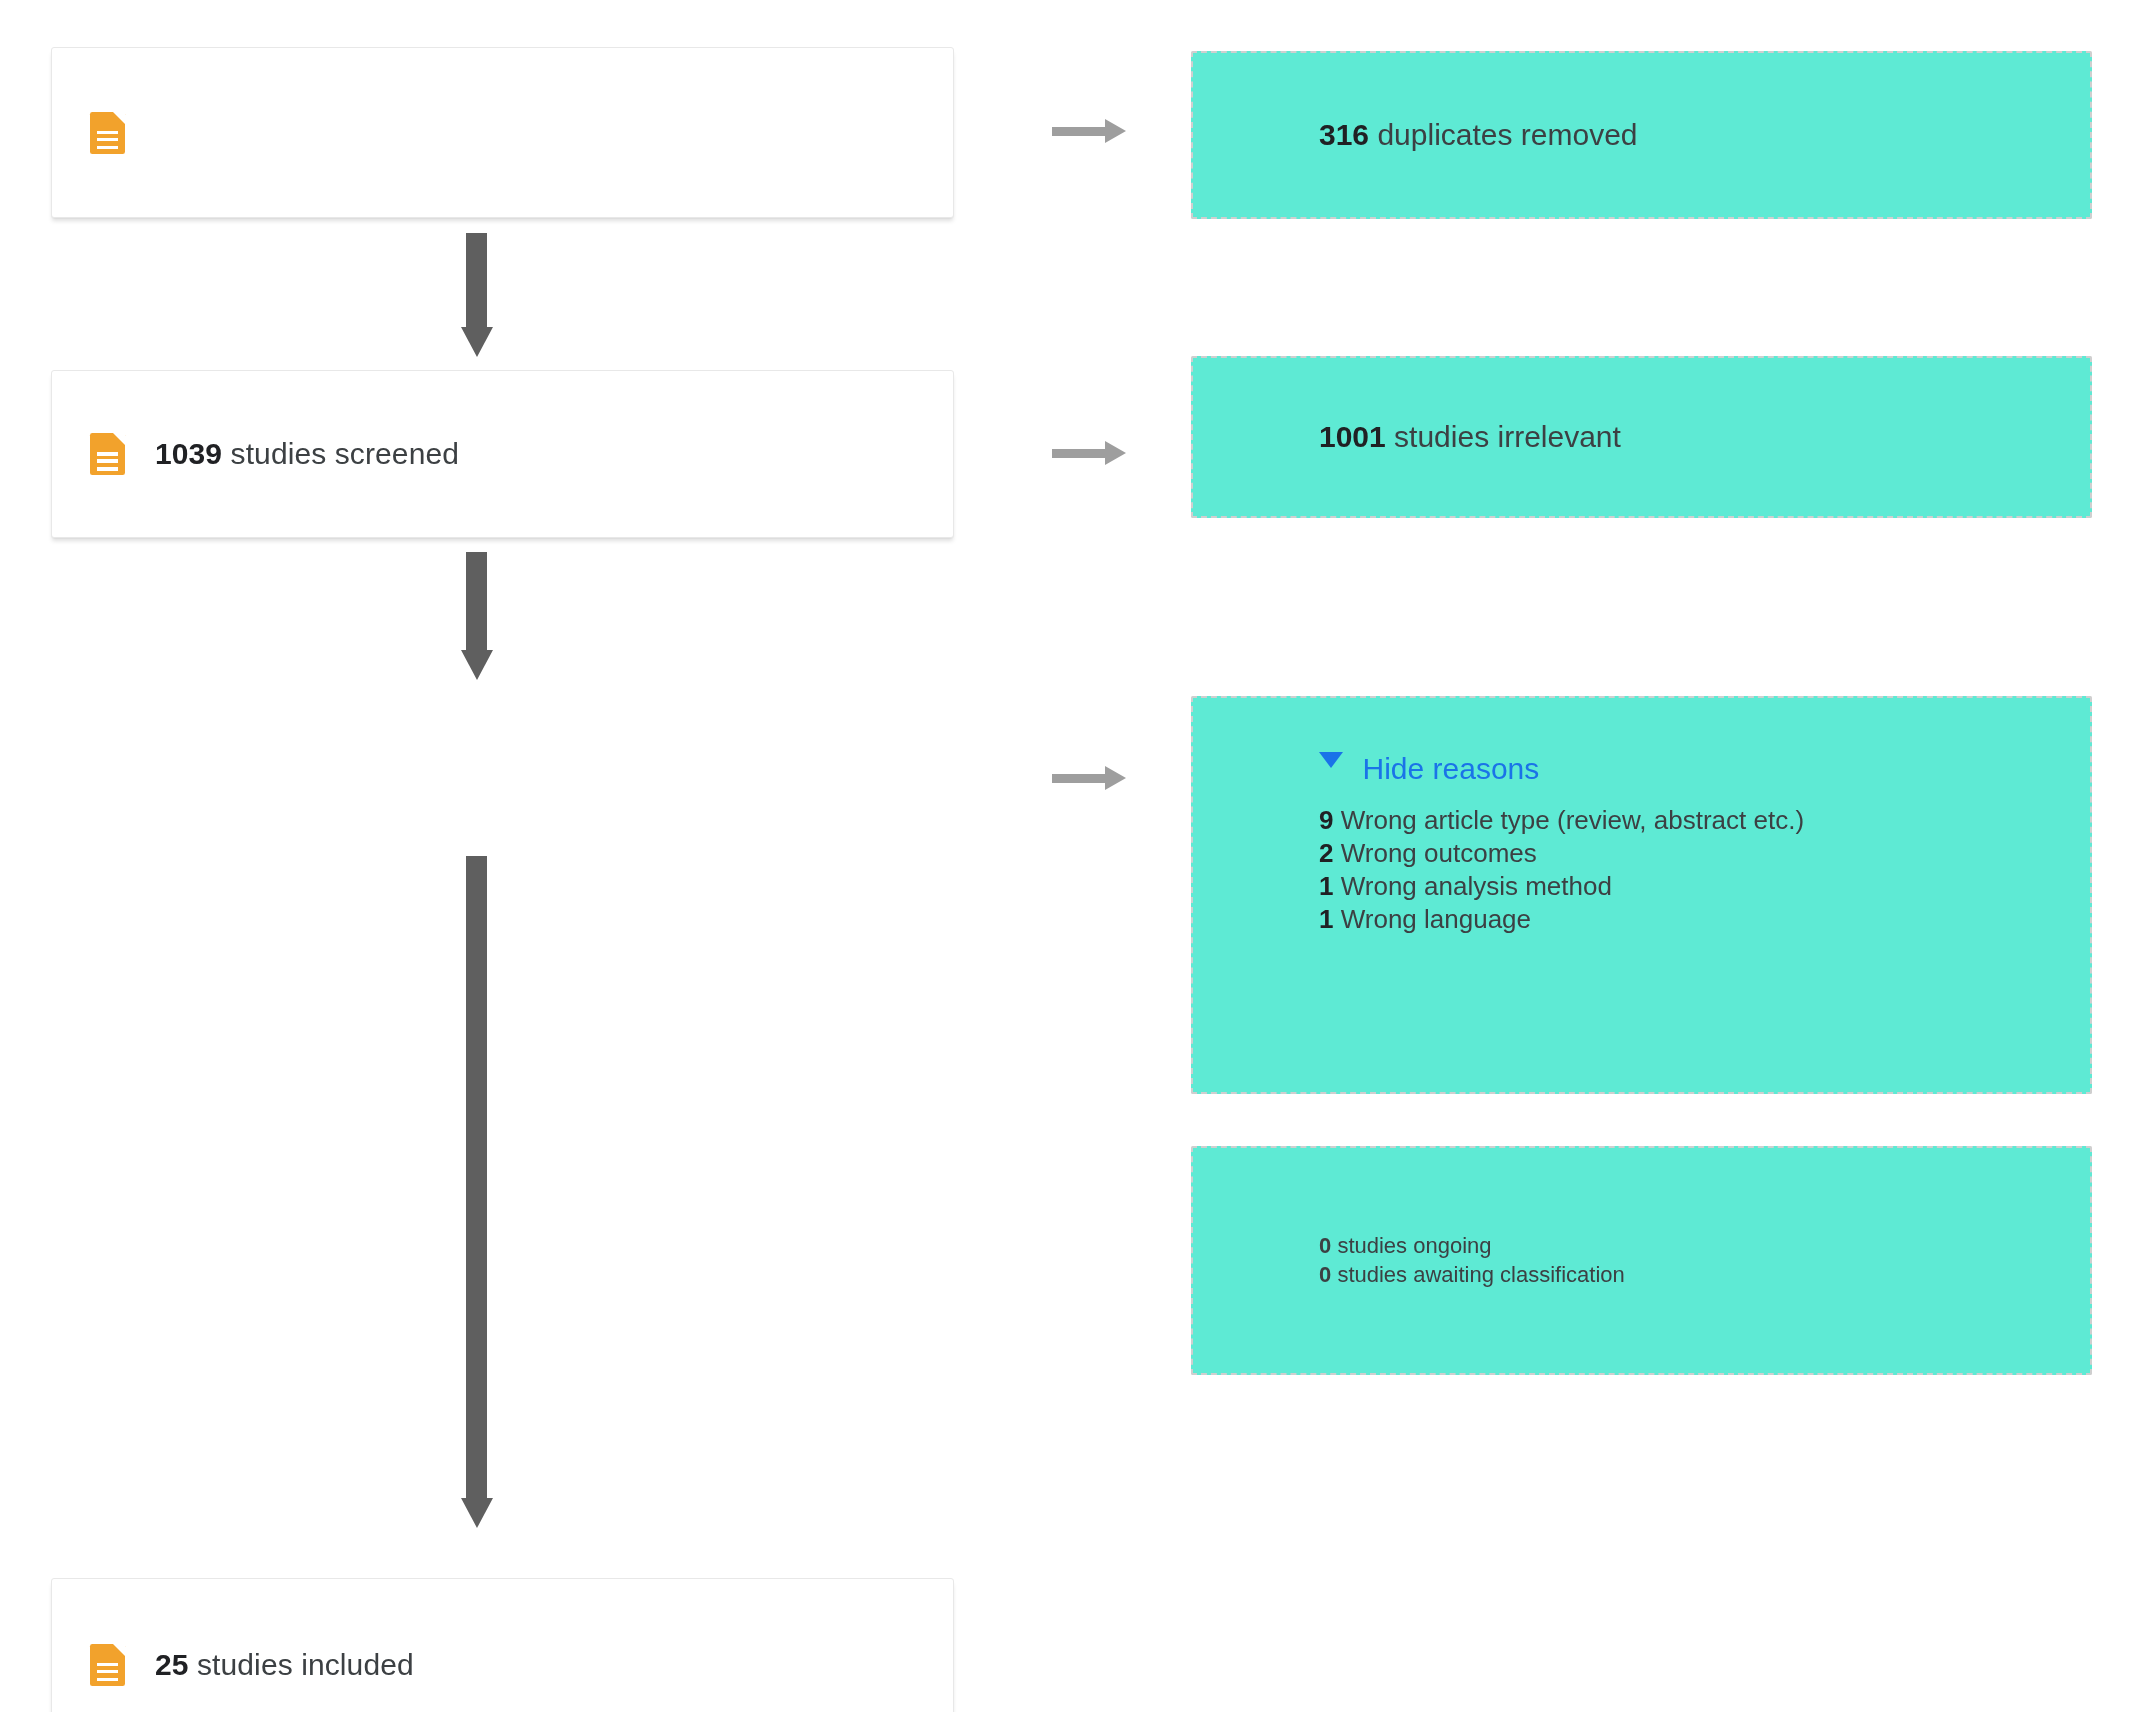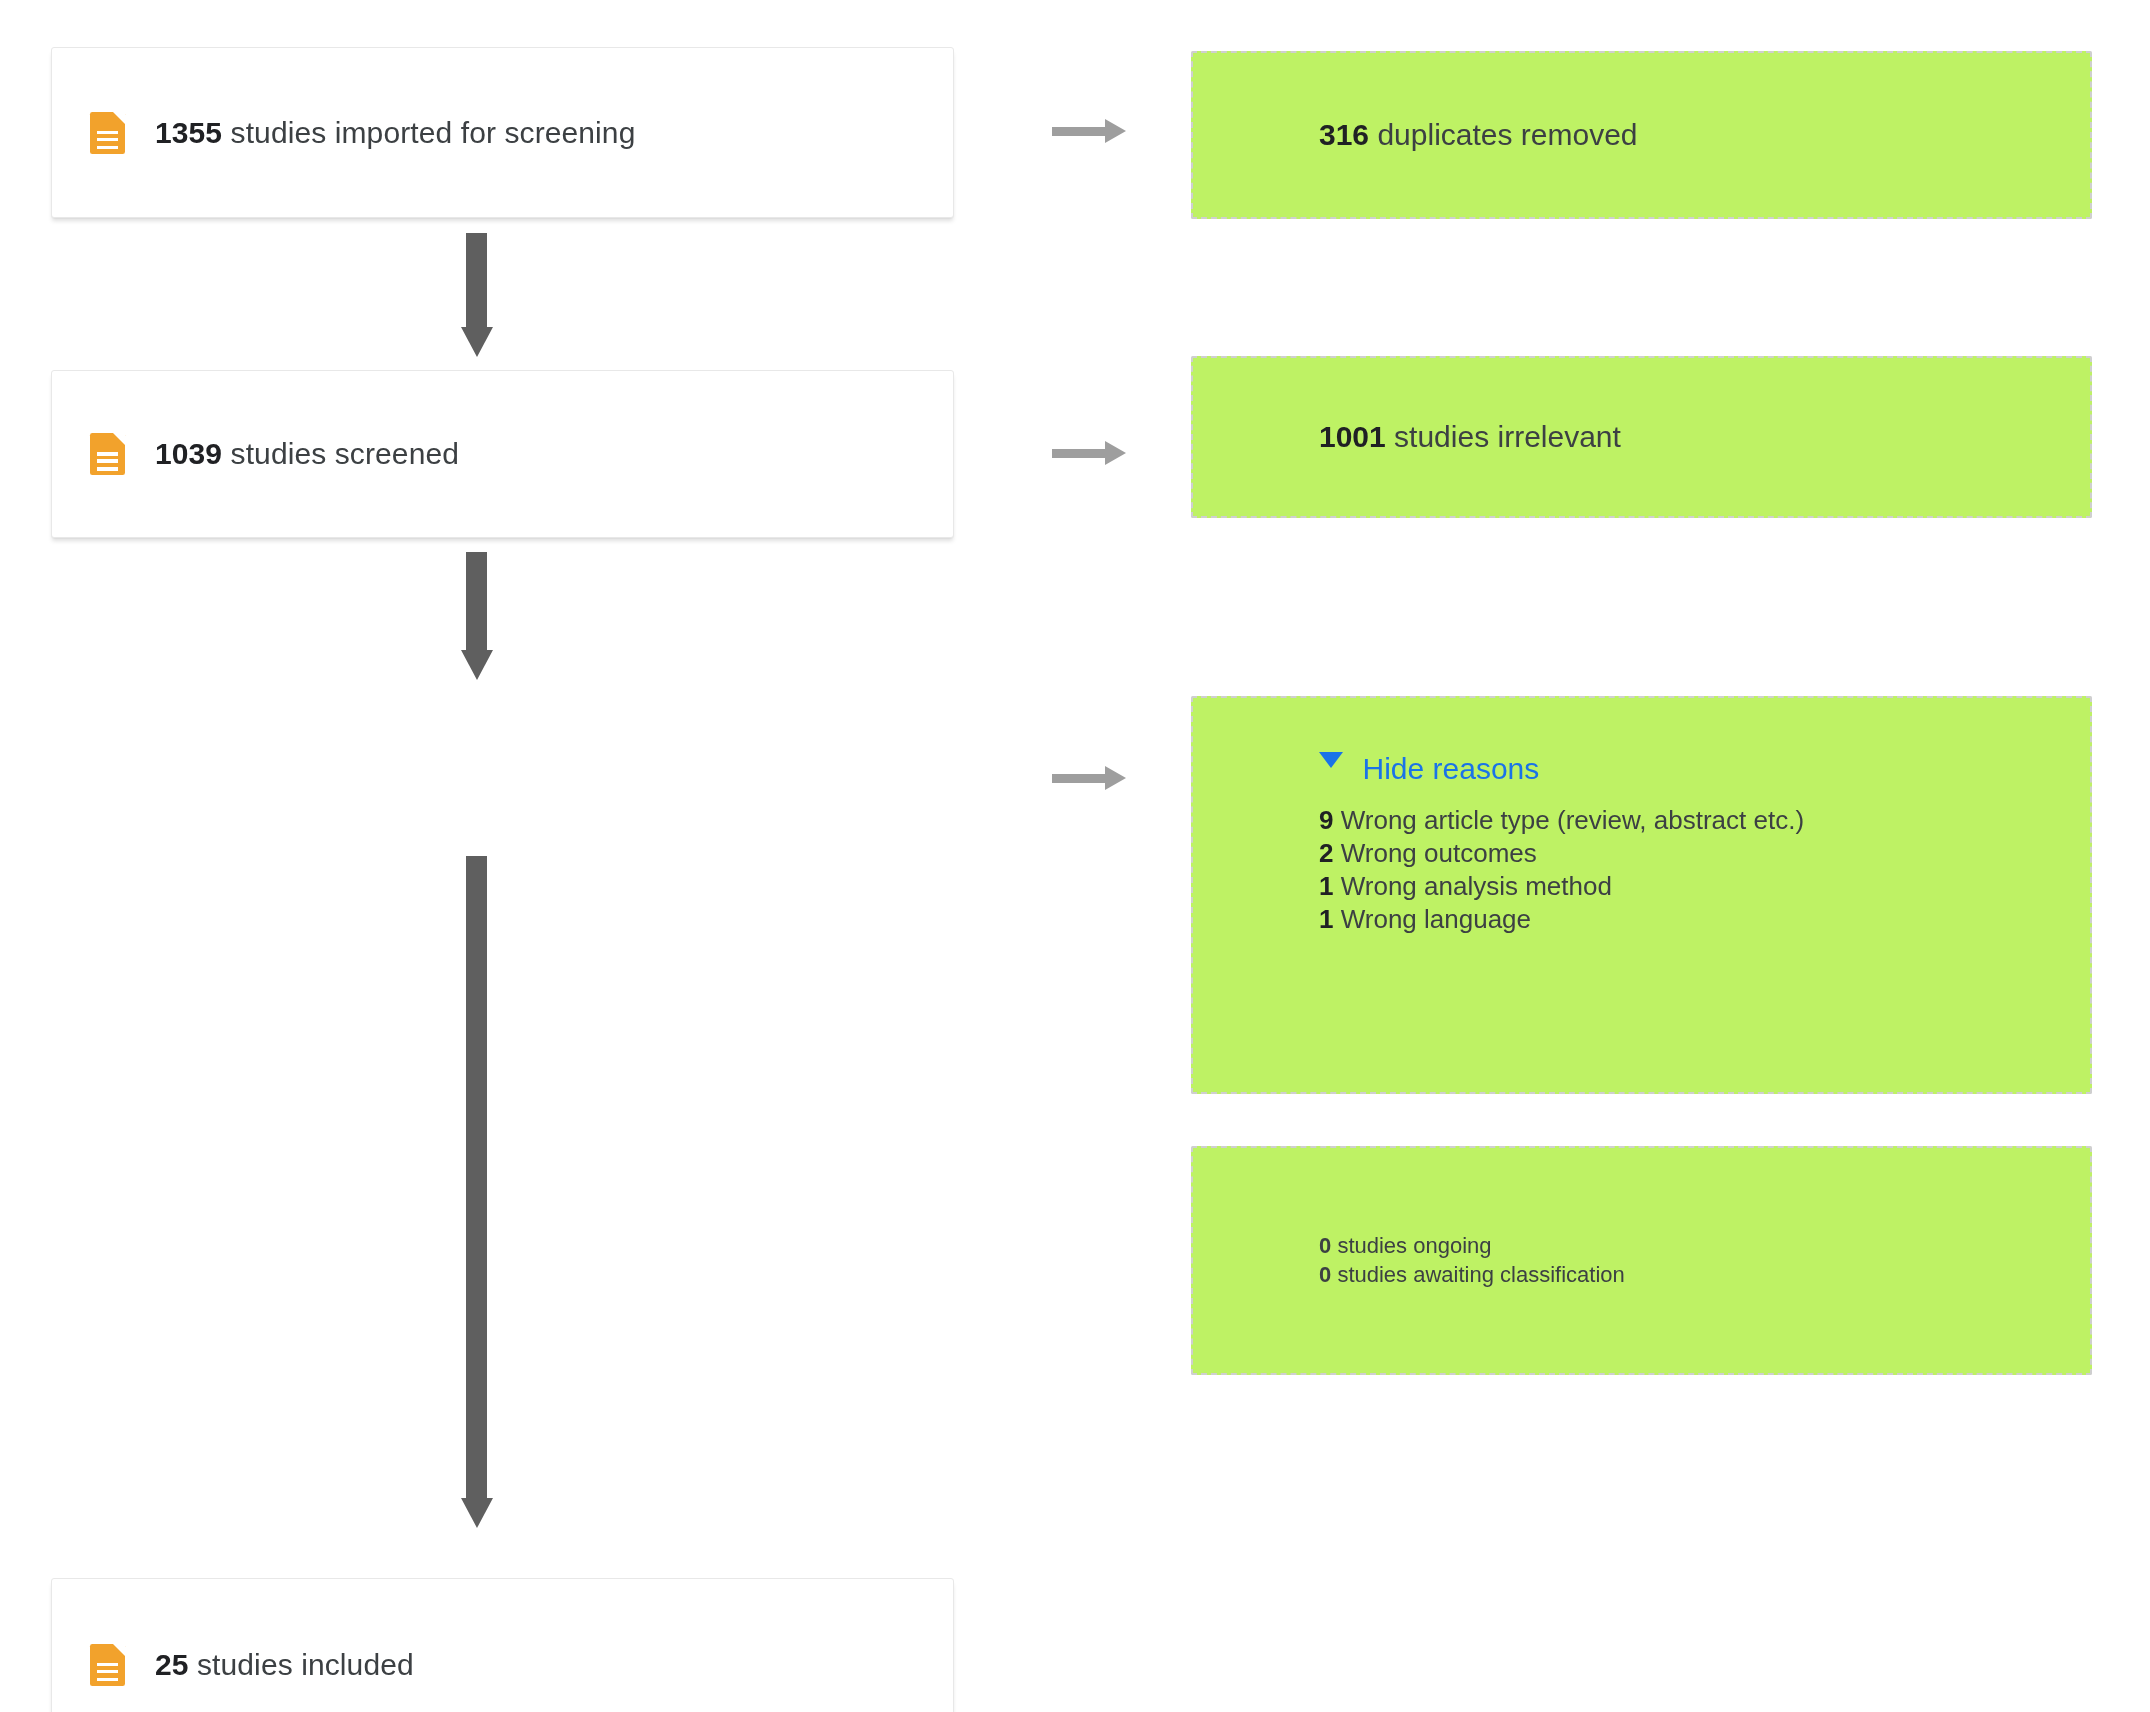--- a/index.html
+++ b/index.html
@@ -96,21 +96,21 @@
     color: #202124;
   }
 
   
   .dash-box {
     position: absolute;
     left: 1191px;
     width: 901px;
     border: 2.3px dashed #cfcfcf;
     border-radius: 1.5px;
-    background: #bef264;
+    background: #5eead4;
     box-sizing: border-box;
   }
   .dash-content {
     padding-left: 126px;
     padding-right: 22.5px;
   }
   .dash-line {
     font-size: 30px;
     color: #3c4043;
     line-height: 1.0;
@@ -206,24 +206,20 @@
 
   <div class="card" style="top:47px; height:171px;">
     <div class="card-inner">
       <span class="doc-icon">
         <span class="body"></span>
           <span class="fold"></span>
           <span class="fold2"></span>
         <span class="line l1"></span>
           <span class="line l2"></span>
           <span class="line l3"></span>
-      </span>
-      <span class="card-text">
-        <b>1355</b>
-        <span>studies imported for screening</span>
       </span>
     </div>
   </div>
 
   <div class="v-arrow" style="top:233px; height:124px;">
     <span class="shaft" style="height:95px;"></span>
     <span class="head" style="top:94px;"></span>
   </div>
 
   <div class="h-arrow" style="left:1052px; top:119px;">

